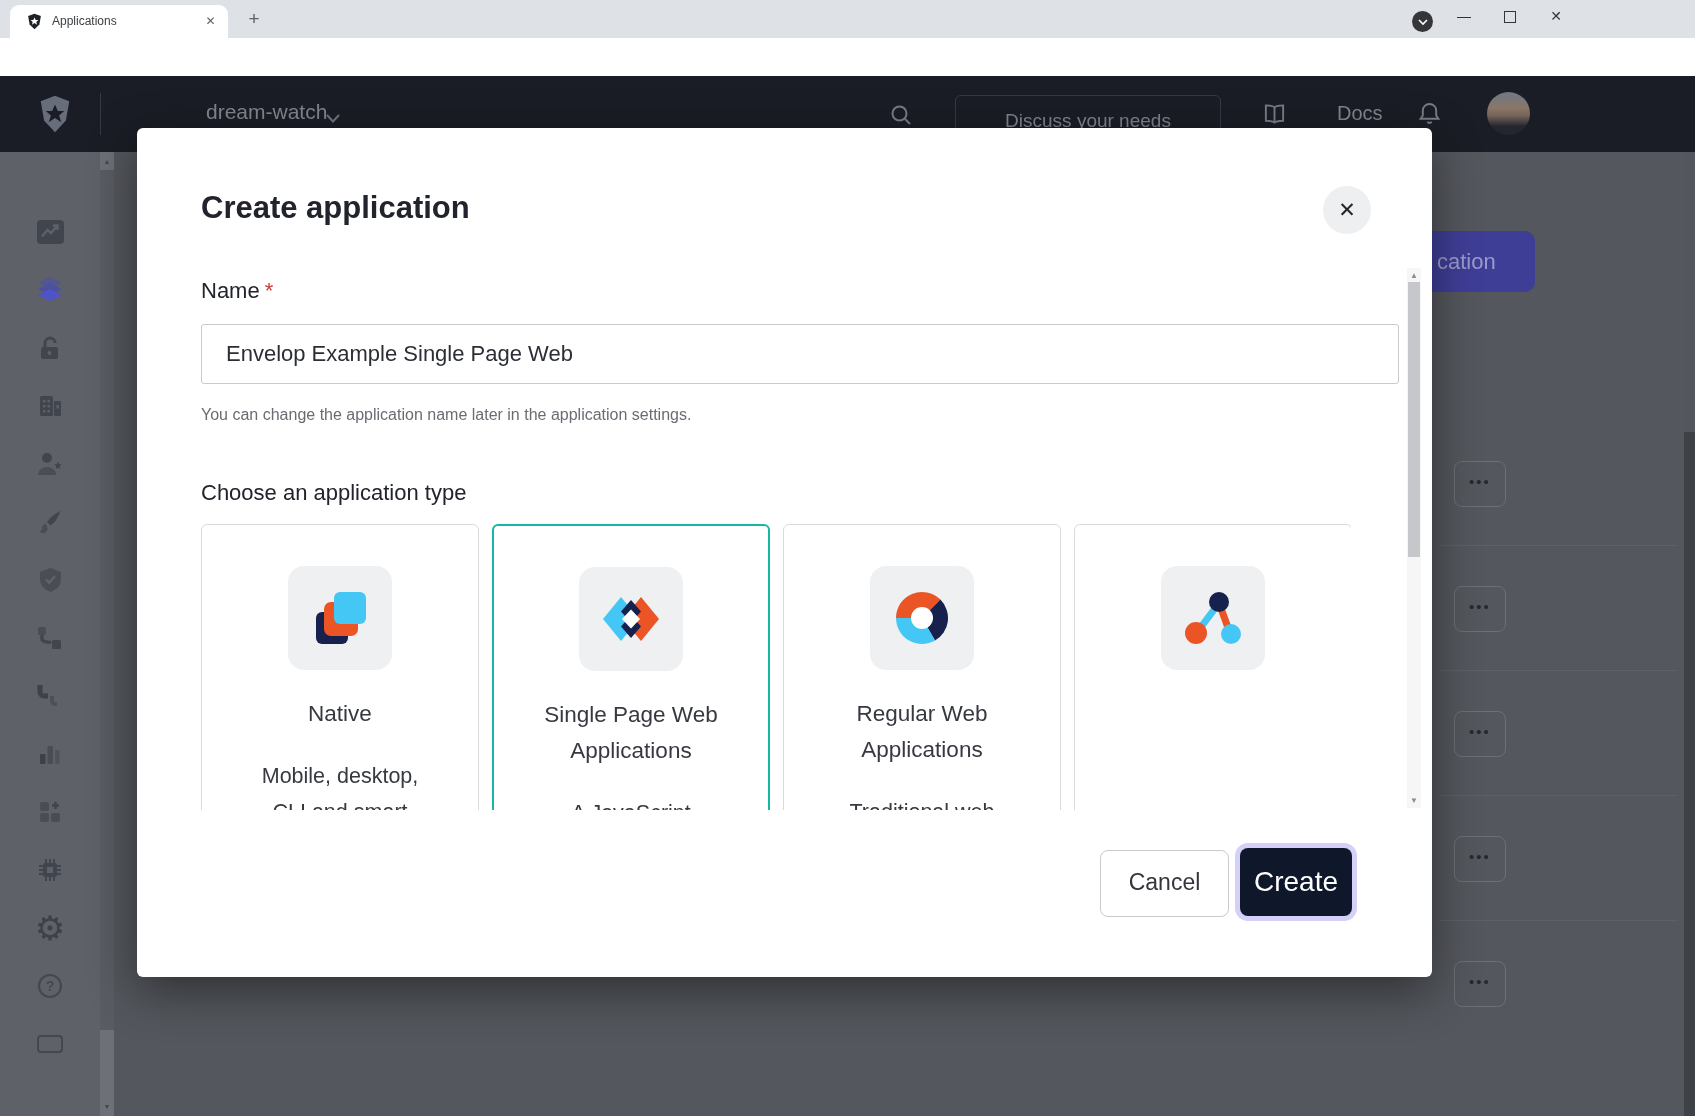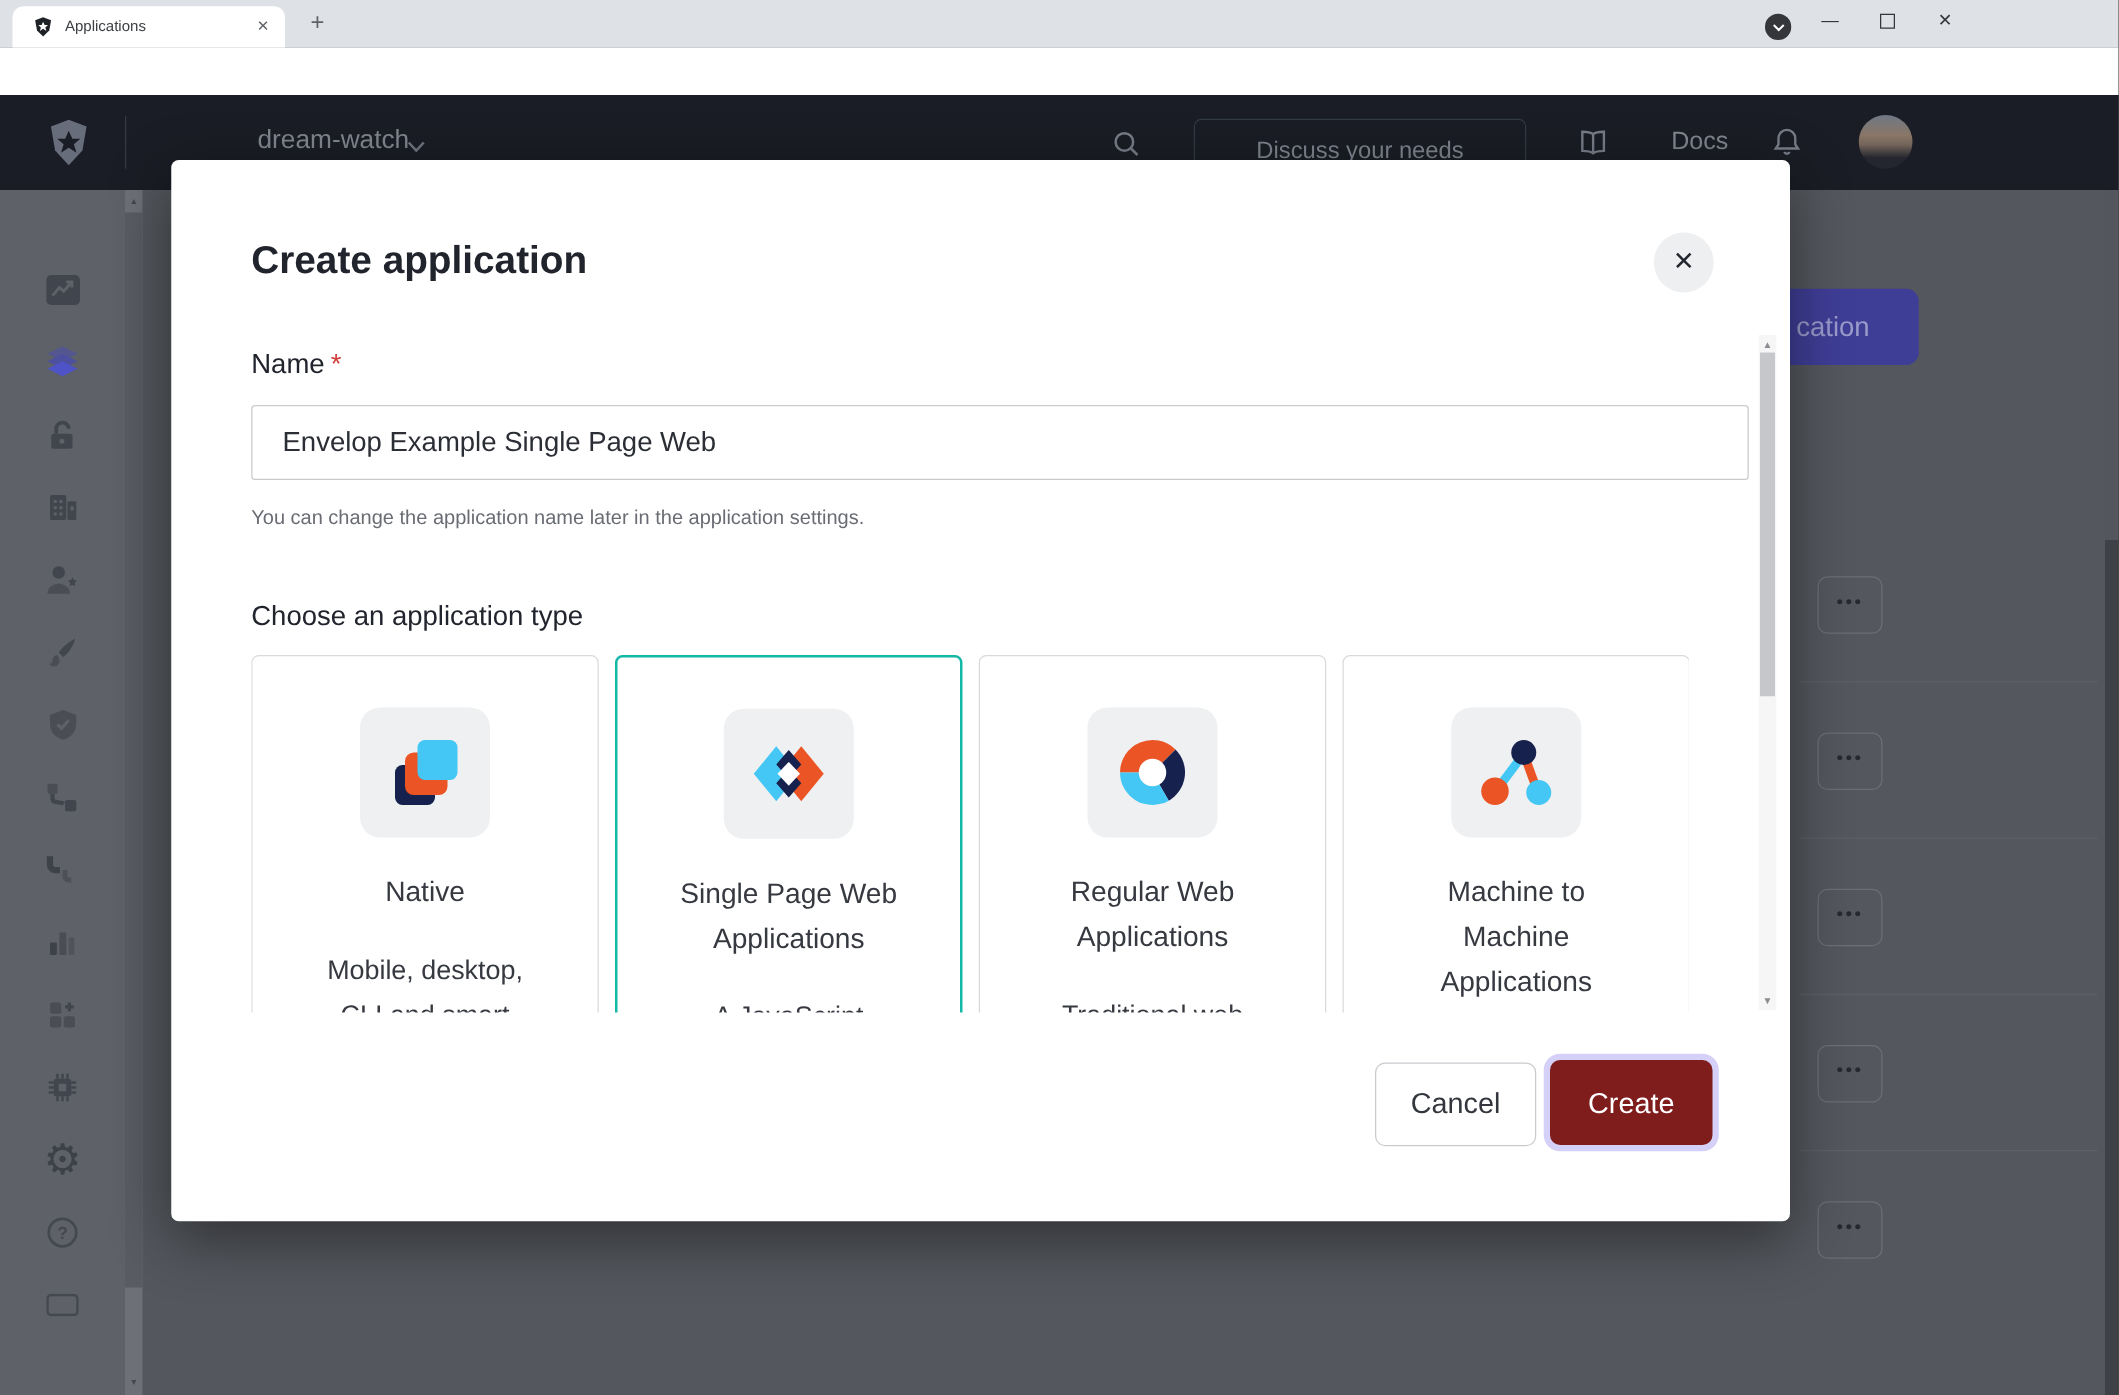--- a/index.html
+++ b/index.html
@@ -62,22 +62,22 @@
   .tile{width:104px;height:104px;border-radius:16px;background:#eef0f1;margin:41px auto 0;
     display:flex;align-items:center;justify-content:center;}
   .ctitle{margin:26px auto 0;font-size:22.5px;line-height:36px;color:#363940;max-width:210px;}
   .card:nth-child(4) .ctitle{max-width:135px;}
   .cdesc{margin:26px auto 0;font-size:21.5px;line-height:36px;color:#363940;max-width:190px;}
   .mscroll{left:1270px;top:140px;width:14px;height:540px;background:#f6f6f7;}
   .mthumb{position:absolute;left:1px;top:14px;width:12px;height:275px;background:#c5c7ca;}
   .marrow{position:absolute;left:0;width:100%;text-align:center;font-size:8px;color:#8a8d92;}
   .btn-cancel{left:963px;top:722px;width:127px;height:65px;border:1px solid #c9cace;border-radius:8px;
     background:#fff;font-size:23px;color:#33363d;text-align:center;line-height:63px;}
-  .btn-create{left:1103px;top:720px;width:130px;height:68px;border-radius:8px;background:#7f1d1d;
-    font-size:23px;color:#fff;text-align:center;line-height:68px;box-shadow:0 0 0 5px #d4d0f7;}
+  .btn-create{left:1103px;top:720px;width:112px;height:68px;border-radius:8px;background:#0f172a;
+    font-size:28px;color:#fff;text-align:center;line-height:68px;box-shadow:0 0 0 5px #d4d0f7;}
 </style>
 </head>
 <body>
 
 <div class="screen">
 
   <div class="abs tabstrip">
     <div class="abs tab">
       <span class="abs" style="left:16px;top:8px">
         <svg width="17" height="17" viewBox="0 0 24 24">
@@ -396,21 +396,20 @@
       <div class="card">
         <div class="tile">
           <svg width="64" height="64" viewBox="0 0 64 64">
             <line x1="38" y1="17" x2="17" y2="45" stroke="#44c7f4" stroke-width="7"></line>
             <line x1="38" y1="17" x2="49" y2="47" stroke="#eb5424" stroke-width="7"></line>
             <circle cx="38" cy="16" r="10" fill="#16214d"></circle>
             <circle cx="15" cy="47" r="11" fill="#eb5424"></circle>
             <circle cx="50" cy="48" r="10" fill="#44c7f4"></circle>
           </svg>
         </div>
-        <div class="ctitle">Machine to Machine Applications</div>
         <div class="cdesc"></div>
       </div>
     </div>
 
     <div class="abs mscroll">
       <div class="marrow" style="top:3px">▲</div>
       <div class="mthumb"></div>
       <div class="marrow" style="bottom:3px">▼</div>
     </div>
 

